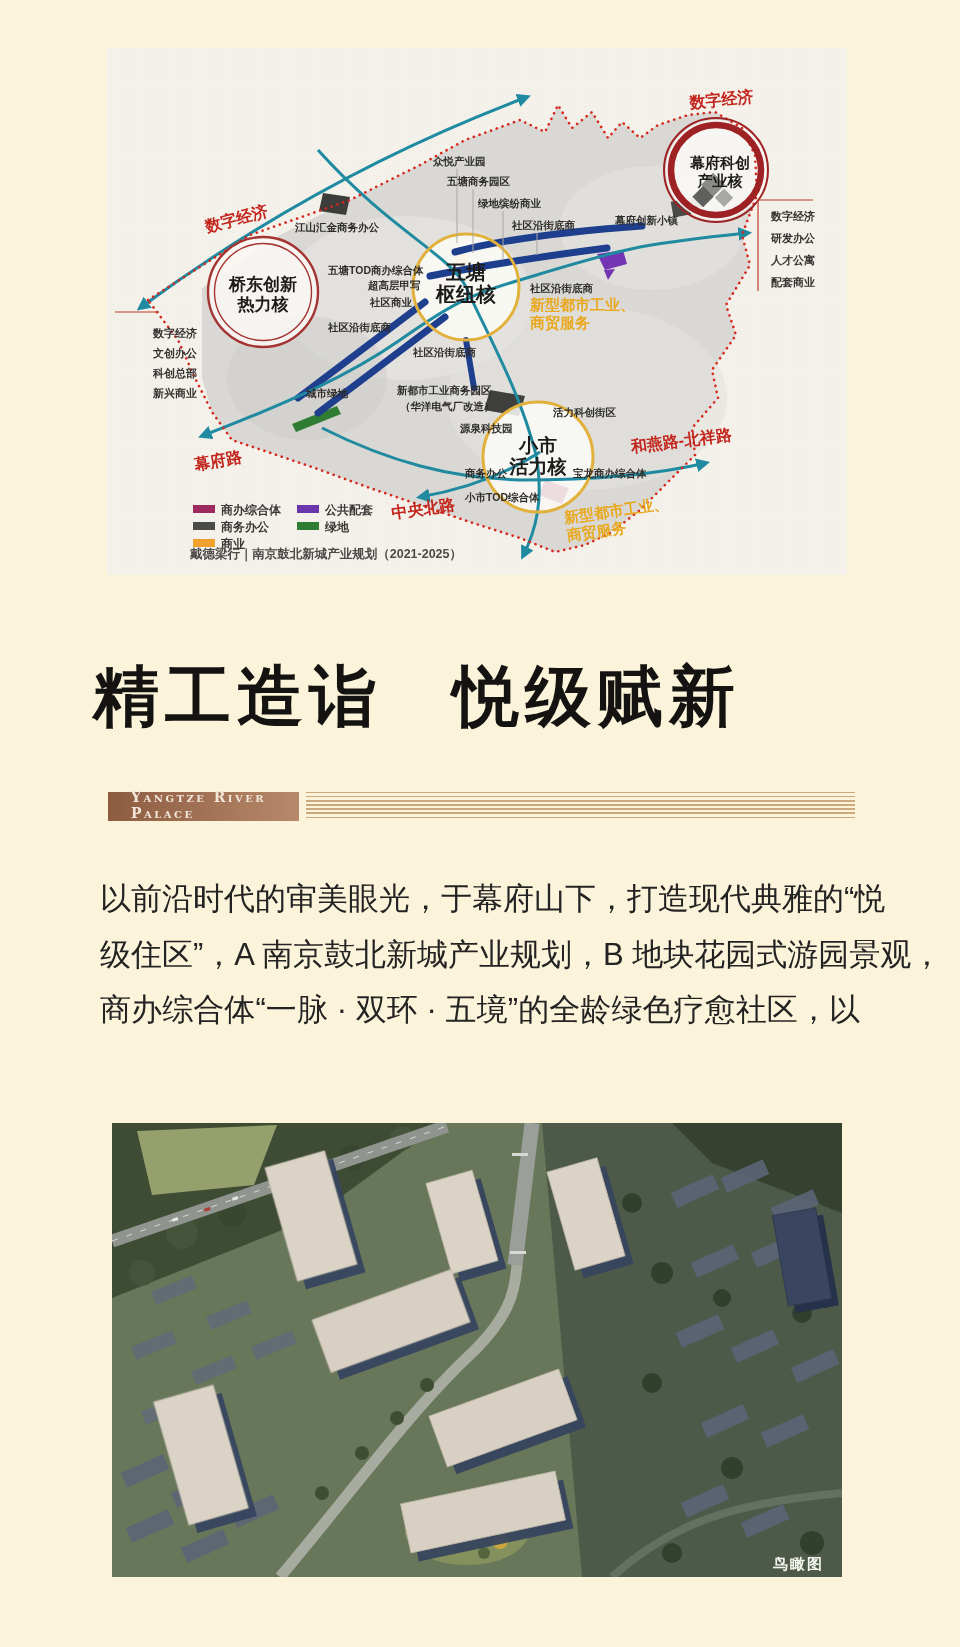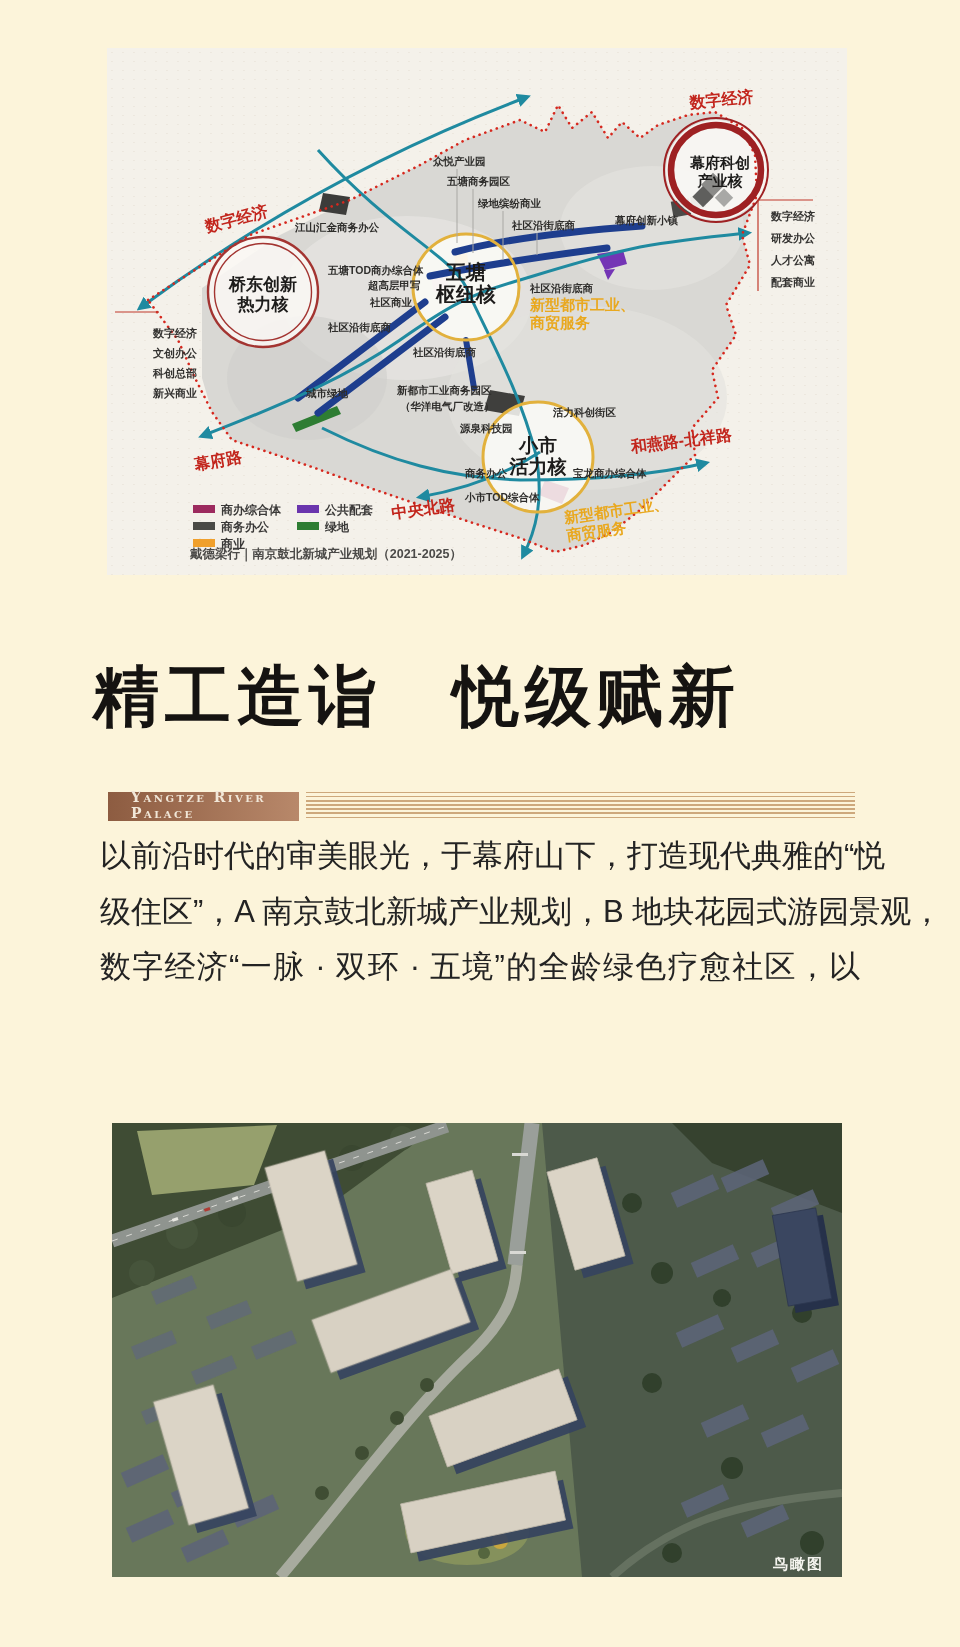--- a/index.html
+++ b/index.html
@@ -10,21 +10,21 @@
     background-size:11px 9px;}
   .map-card svg{position:absolute;left:0;top:0;}
   .page-title{position:absolute;left:93px;top:652px;margin:0;font-family:"DejaVu Serif","Liberation Serif",serif;
     font-size:66px;font-weight:700;color:#151311;letter-spacing:6px;white-space:nowrap;}
   .brand-row{position:absolute;left:108px;top:792px;width:747px;height:29px;display:flex;align-items:stretch;}
   .brand-badge{width:168px;background:linear-gradient(90deg,#8d5c41,#b8886a);display:flex;align-items:flex-end;justify-content:center;padding-left:23px;}
   .brand-badge span{font-family:"DejaVu Serif","Liberation Serif",serif;font-variant:small-caps;letter-spacing:2.5px;
     font-size:14px;color:#f1e7d8;font-weight:600;}
   .brand-stripes{flex:1;margin-left:7px;
     background:repeating-linear-gradient(to bottom,#cda87c 0 1.4px,rgba(0,0,0,0) 1.4px 4.1px);}
-  .paragraph{position:absolute;left:100px;top:828px;width:760px;color:#232323;font-size:31px;line-height:55.5px;}
+  .paragraph{position:absolute;left:100px;top:871px;width:760px;color:#232323;font-size:31px;line-height:55.5px;}
   .paragraph .pline{text-align:justify;text-align-last:justify;white-space:nowrap;}
   .paragraph .pline.last{text-align-last:left;}
   .photo{position:absolute;left:112px;top:1123px;width:730px;height:586px;margin:0;overflow:hidden;}
   .photo svg{display:block;}
   
   text{font-family:"Liberation Sans","DejaVu Sans",sans-serif;}
   .ml{font-size:10.5px;font-weight:700;fill:#2e2d2b;}
   .core{font-weight:700;fill:#1c1b1a;text-anchor:middle;}
   .redlbl{font-size:16px;font-weight:700;fill:#c2251c;text-anchor:middle;}
   .ylw{font-size:15px;font-weight:700;fill:#e9a81e;}
@@ -203,21 +203,21 @@
   <div class="brand-row">
     <div class="brand-badge">
       <span>Yangtze River Palace</span>
     </div>
     <div class="brand-stripes"></div>
   </div>
 
   <div class="paragraph">
     <div class="pline">以前沿时代的审美眼光，于幕府山下，打造现代典雅的“悦</div>
     <div class="pline">级住区”，A 南京鼓北新城产业规划，B 地块花园式游园景观，</div>
-    <div class="pline">数字经济“一脉 · 双环 · 五境”的全龄绿色疗愈社区，以</div>
+    <div class="pline">商办综合体“一脉 · 双环 · 五境”的全龄绿色疗愈社区，以</div>
   </div>
 
   <figure class="photo">
     <svg width="730" height="454" viewBox="0 0 730 454">
 
       <rect width="730" height="454" fill="#68775a"></rect>
       <polygon points="430,0 730,0 730,454 470,454" fill="#4d5a4a"></polygon>
       <g>
         <polygon points="0,0 330,0 200,95 0,175" fill="#3f4c34"></polygon>
         <polygon points="25,8 165,2 142,62 40,72" fill="#96a06d"></polygon>

